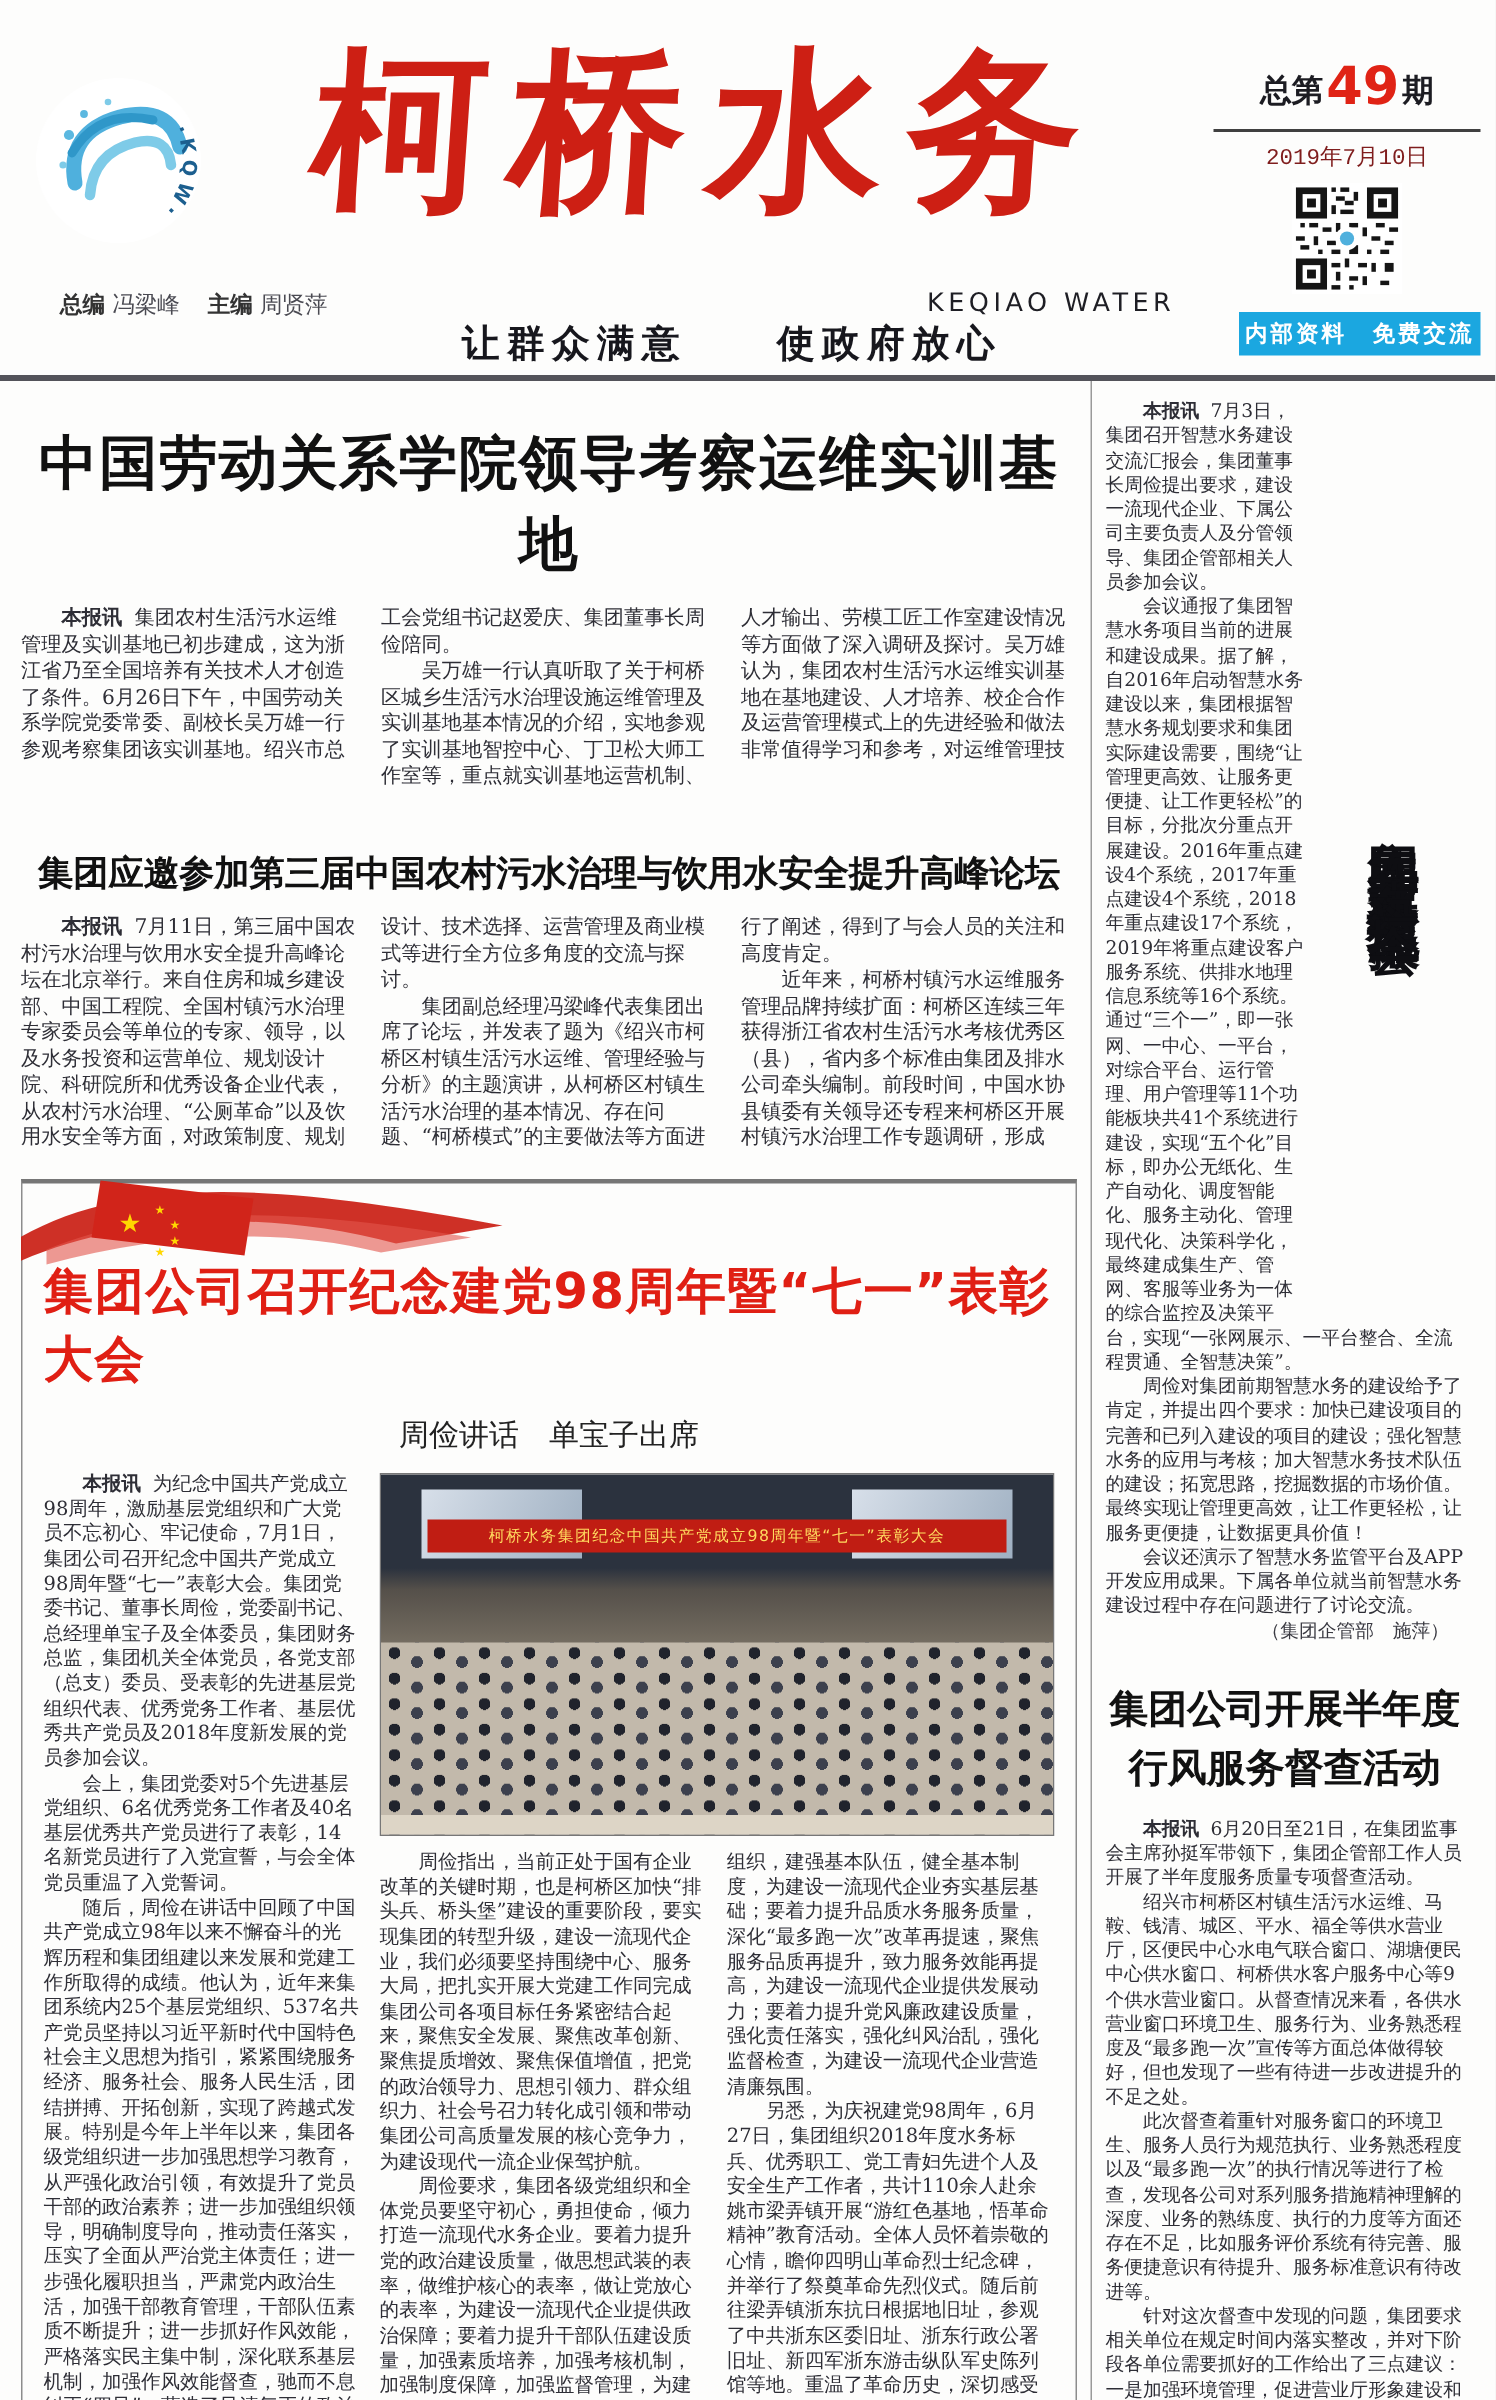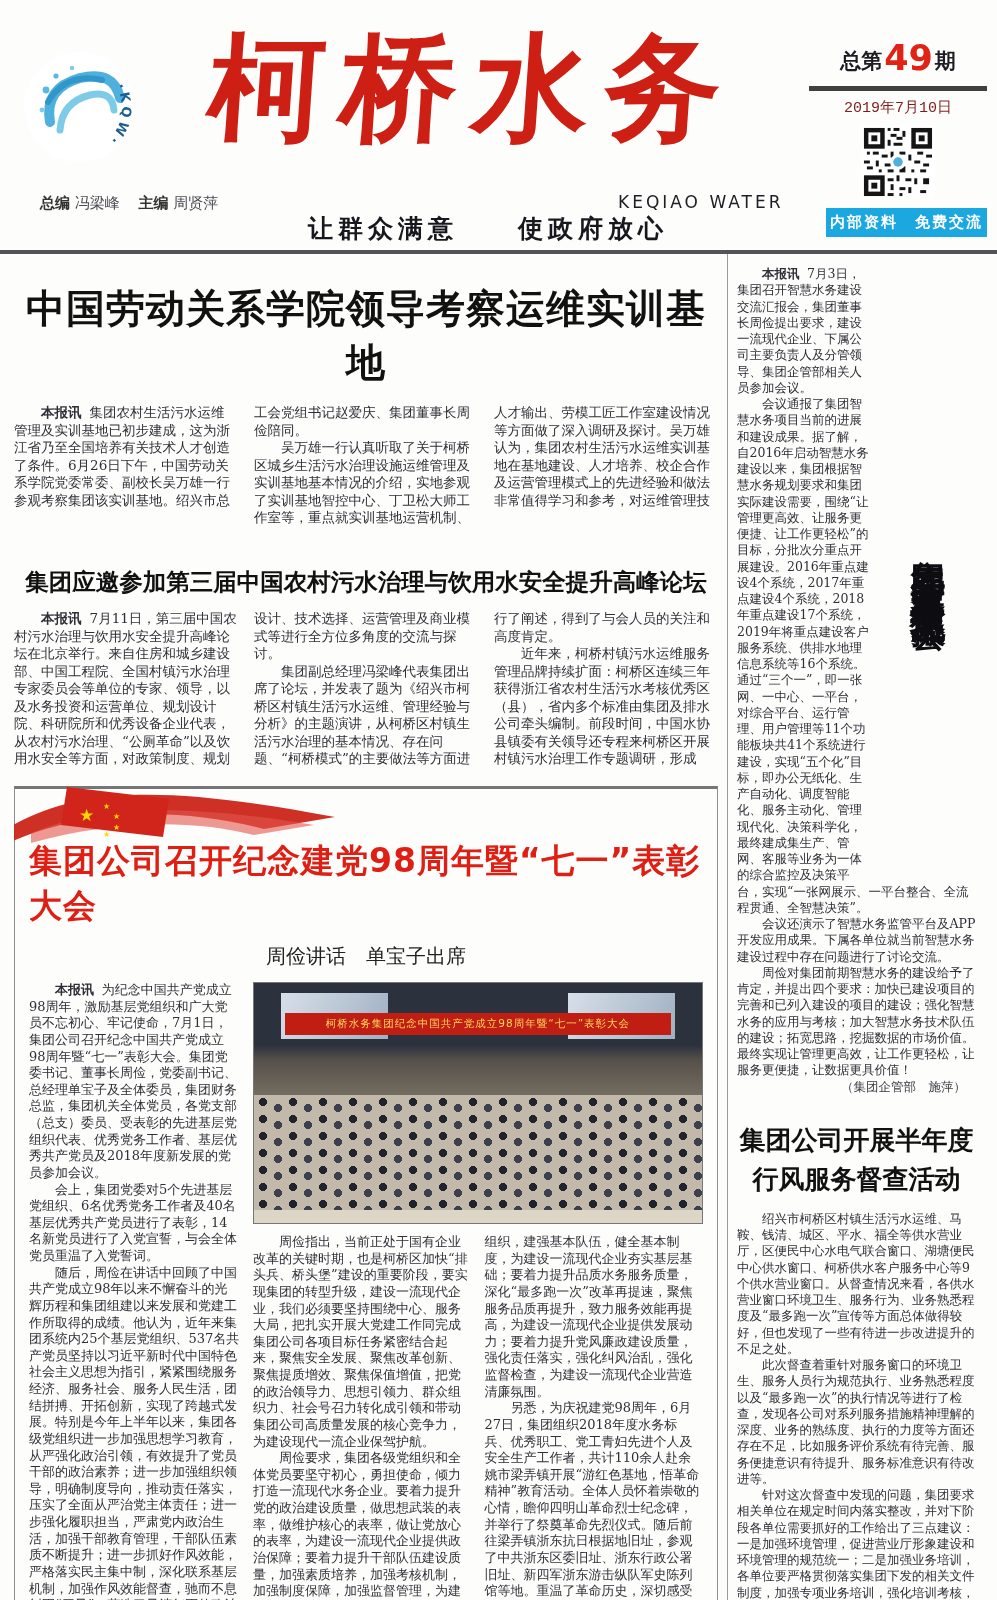--- a/index.html
+++ b/index.html
@@ -6,21 +6,21 @@
   .page{position:relative;width:997px;height:1600px;background:#fdfdfc;overflow:hidden;
         font-family:"DejaVu Serif","Liberation Serif",serif;color:#2e2e36;}
   
   .masthead{position:relative;height:250px;border-bottom:4px solid #53535a;}
   .logo{position:absolute;left:22px;top:50px;width:114px;height:114px;}
   .paper-title{position:absolute;left:148px;top:18px;width:650px;text-align:center;
                font-size:116px;font-weight:bold;color:#cd1f14;letter-spacing:16px;
                font-family:"DejaVu Serif",serif;transform:skewX(-4deg);line-height:1.2;}
   .issue-box{position:absolute;right:10px;top:38px;width:178px;text-align:center;}
   .issue-line{font-size:21px;font-weight:bold;color:#1c1c22;font-family:"DejaVu Sans",sans-serif;
-              border-bottom:5px solid #404040;padding-bottom:8px;}
+              border-bottom:2px solid #404040;padding-bottom:8px;}
   .issue-no{font-size:35px;color:#e02315;vertical-align:-2px;padding:0 2px;}
   .issue-date{font-size:15px;margin-top:7px;font-family:Liberation Mono, monospace;color:#7f1d1d;}
   .qr{margin:8px auto 0;width:74px;height:74px;display:block;}
   .editors{position:absolute;left:40px;top:194px;font-size:15px;color:#333;}
   .editors b{font-family:"DejaVu Sans",sans-serif;}
   .editors .nm{font-family:"DejaVu Serif",serif;color:#4a4a52;margin-right:14px;}
   .title-en{position:absolute;left:618px;top:192px;font-size:17px;letter-spacing:3px;
             font-family:"DejaVu Sans",sans-serif;color:#1e1e24;}
   .badge-internal{position:absolute;right:10px;top:208px;width:161px;background:#1ba7e0;
             color:#fff;font-weight:bold;text-align:center;font-size:15px;padding:5px 0;
@@ -241,27 +241,28 @@
         </div>
       </div>
     </div>
 
     <div class="right-sec">
 
       <div class="smart-body">
         <div class="v-headline">集团召开智慧水务建设交流汇报会</div>
         <p><span class="lede">本报讯</span><span>7月3日，集团召开智慧水务建设交流汇报会，集团董事长周俭提出要求，建设一流现代企业、下属公司主要负责人及分管领导、集团企管部相关人员参加会议。</span></p>
         <p>会议通报了集团智慧水务项目当前的进展和建设成果。据了解，自2016年启动智慧水务建设以来，集团根据智慧水务规划要求和集团实际建设需要，围绕“让管理更高效、让服务更便捷、让工作更轻松”的目标，分批次分重点开展建设。2016年重点建设4个系统，2017年重点建设4个系统，2018年重点建设17个系统，2019年将重点建设客户服务系统、供排水地理信息系统等16个系统。通过“三个一”，即一张网、一中心、一平台，对综合平台、运行管理、用户管理等11个功能板块共41个系统进行建设，实现“五个化”目标，即办公无纸化、生产自动化、调度智能化、服务主动化、管理现代化、决策科学化，最终建成集生产、管网、客服等业务为一体的综合监控及决策平台，实现“一张网展示、一平台整合、全流程贯通、全智慧决策”。</p>
+        <p>周俭对集团前期智慧水务的建设给予了肯定，并提出四个要求：加快已建设项目的完善和已列入建设的项目的建设；强化智慧水务的应用与考核；加大智慧水务技术队伍的建设；拓宽思路，挖掘数据的市场价值。最终实现让管理更高效，让工作更轻松，让服务更便捷，让数据更具价值！</p>
         <p>会议还演示了智慧水务监管平台及APP开发应用成果。下属各单位就当前智慧水务建设过程中存在问题进行了讨论交流。</p>
-        <p>周俭对集团前期智慧水务的建设给予了肯定，并提出四个要求：加快已建设项目的完善和已列入建设的项目的建设；强化智慧水务的应用与考核；加大智慧水务技术队伍的建设；拓宽思路，挖掘数据的市场价值。最终实现让管理更高效，让工作更轻松，让服务更便捷，让数据更具价值！</p>
         <p class="byline">（集团企管部　施萍）</p>
       </div>
 
       <div>
         <div class="sup-headline">集团公司开展半年度行风服务督查活动</div>
+        <p><span class="lede">本报讯</span><span>6月20日至21日，在集团监事会主席孙挺军带领下，集团企管部工作人员开展了半年度服务质量专项督查活动。</span></p>
         <p>绍兴市柯桥区村镇生活污水运维、马鞍、钱清、城区、平水、福全等供水营业厅，区便民中心水电气联合窗口、湖塘便民中心供水窗口、柯桥供水客户服务中心等9个供水营业窗口。从督查情况来看，各供水营业窗口环境卫生、服务行为、业务熟悉程度及“最多跑一次”宣传等方面总体做得较好，但也发现了一些有待进一步改进提升的不足之处。</p>
         <p>此次督查着重针对服务窗口的环境卫生、服务人员行为规范执行、业务熟悉程度以及“最多跑一次”的执行情况等进行了检查，发现各公司对系列服务措施精神理解的深度、业务的熟练度、执行的力度等方面还存在不足，比如服务评价系统有待完善、服务便捷意识有待提升、服务标准意识有待改进等。</p>
         <p>针对这次督查中发现的问题，集团要求相关单位在规定时间内落实整改，并对下阶段各单位需要抓好的工作给出了三点建议：一是加强环境管理，促进营业厅形象建设和环境管理的规范统一；二是加强业务培训，各单位要严格贯彻落实集团下发的相关文件制度，加强专项业务培训，强化培训考核，提高服务人员业务技能；三是加强分析研究，各单位需要及时分析研究，制定切实可行的解决方案和对策，并尽快落实到位，切实解决实际问题。</p>
 
       </div>
     </div>
   </div>
 </div>
 
 </body></html>

